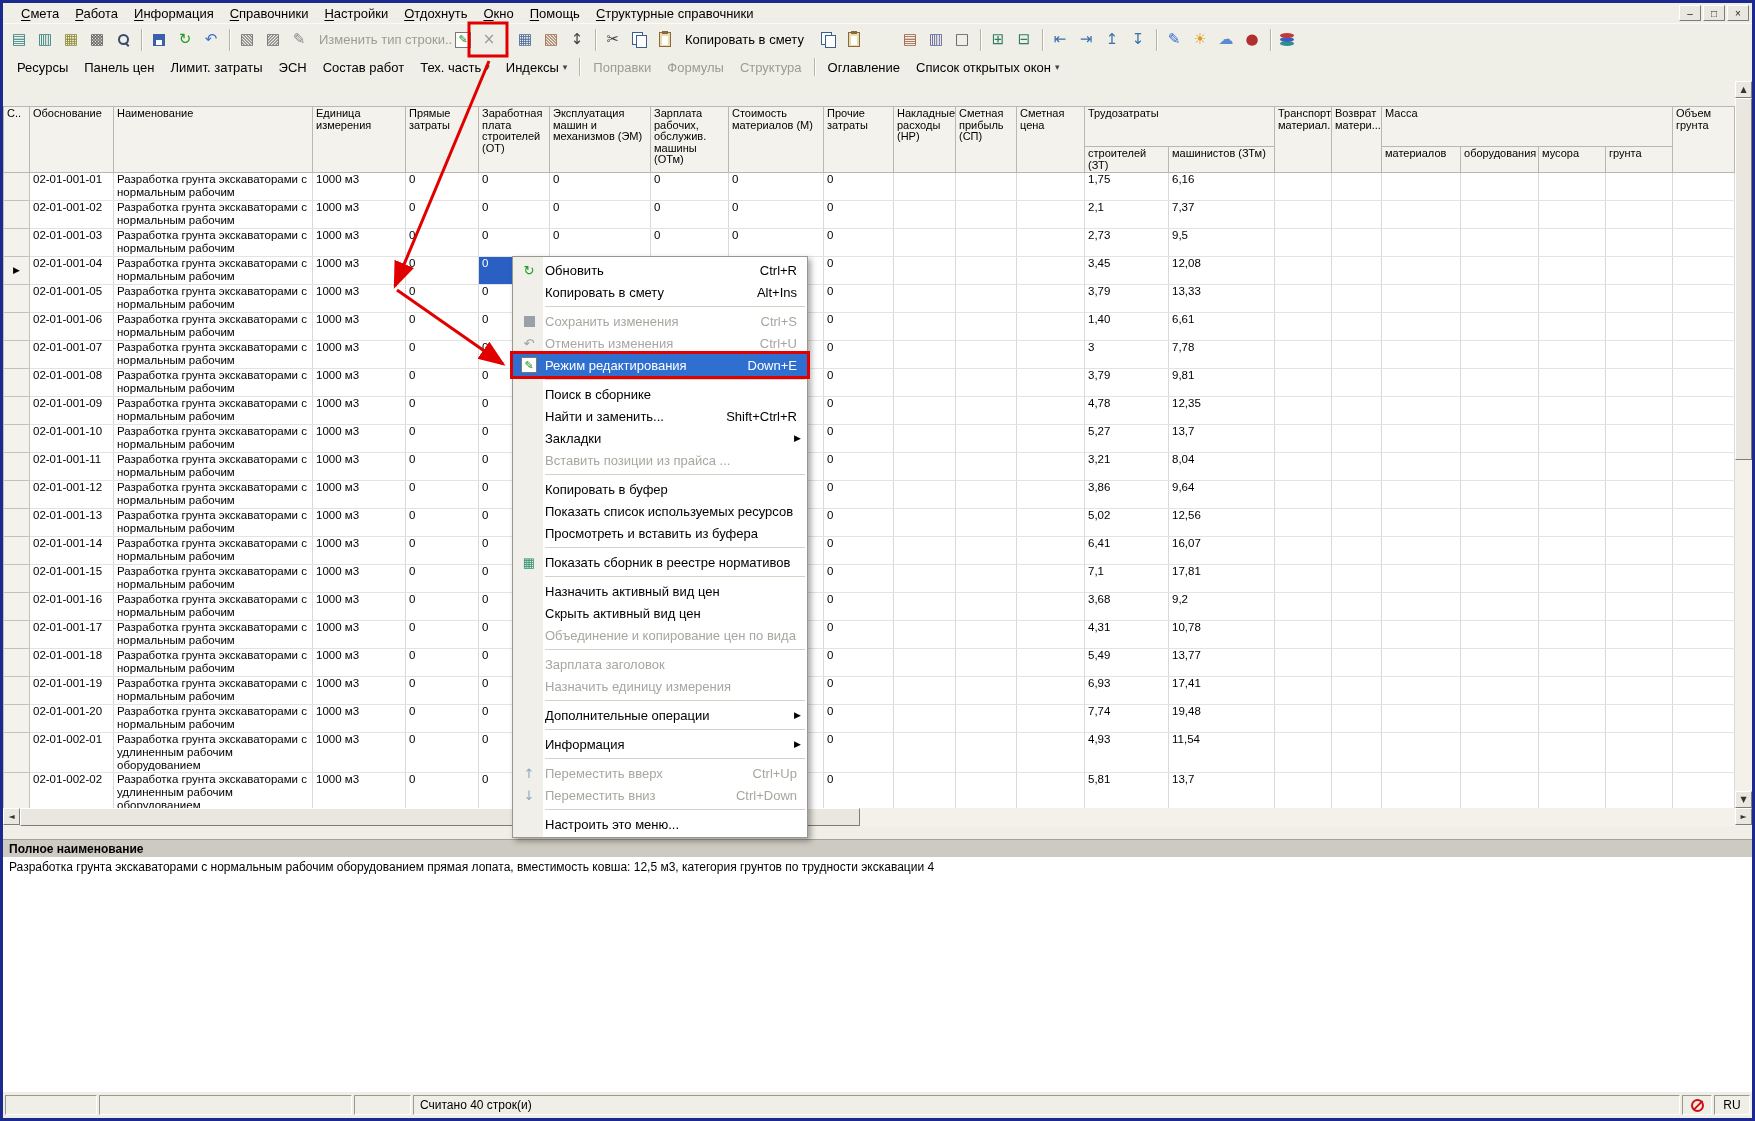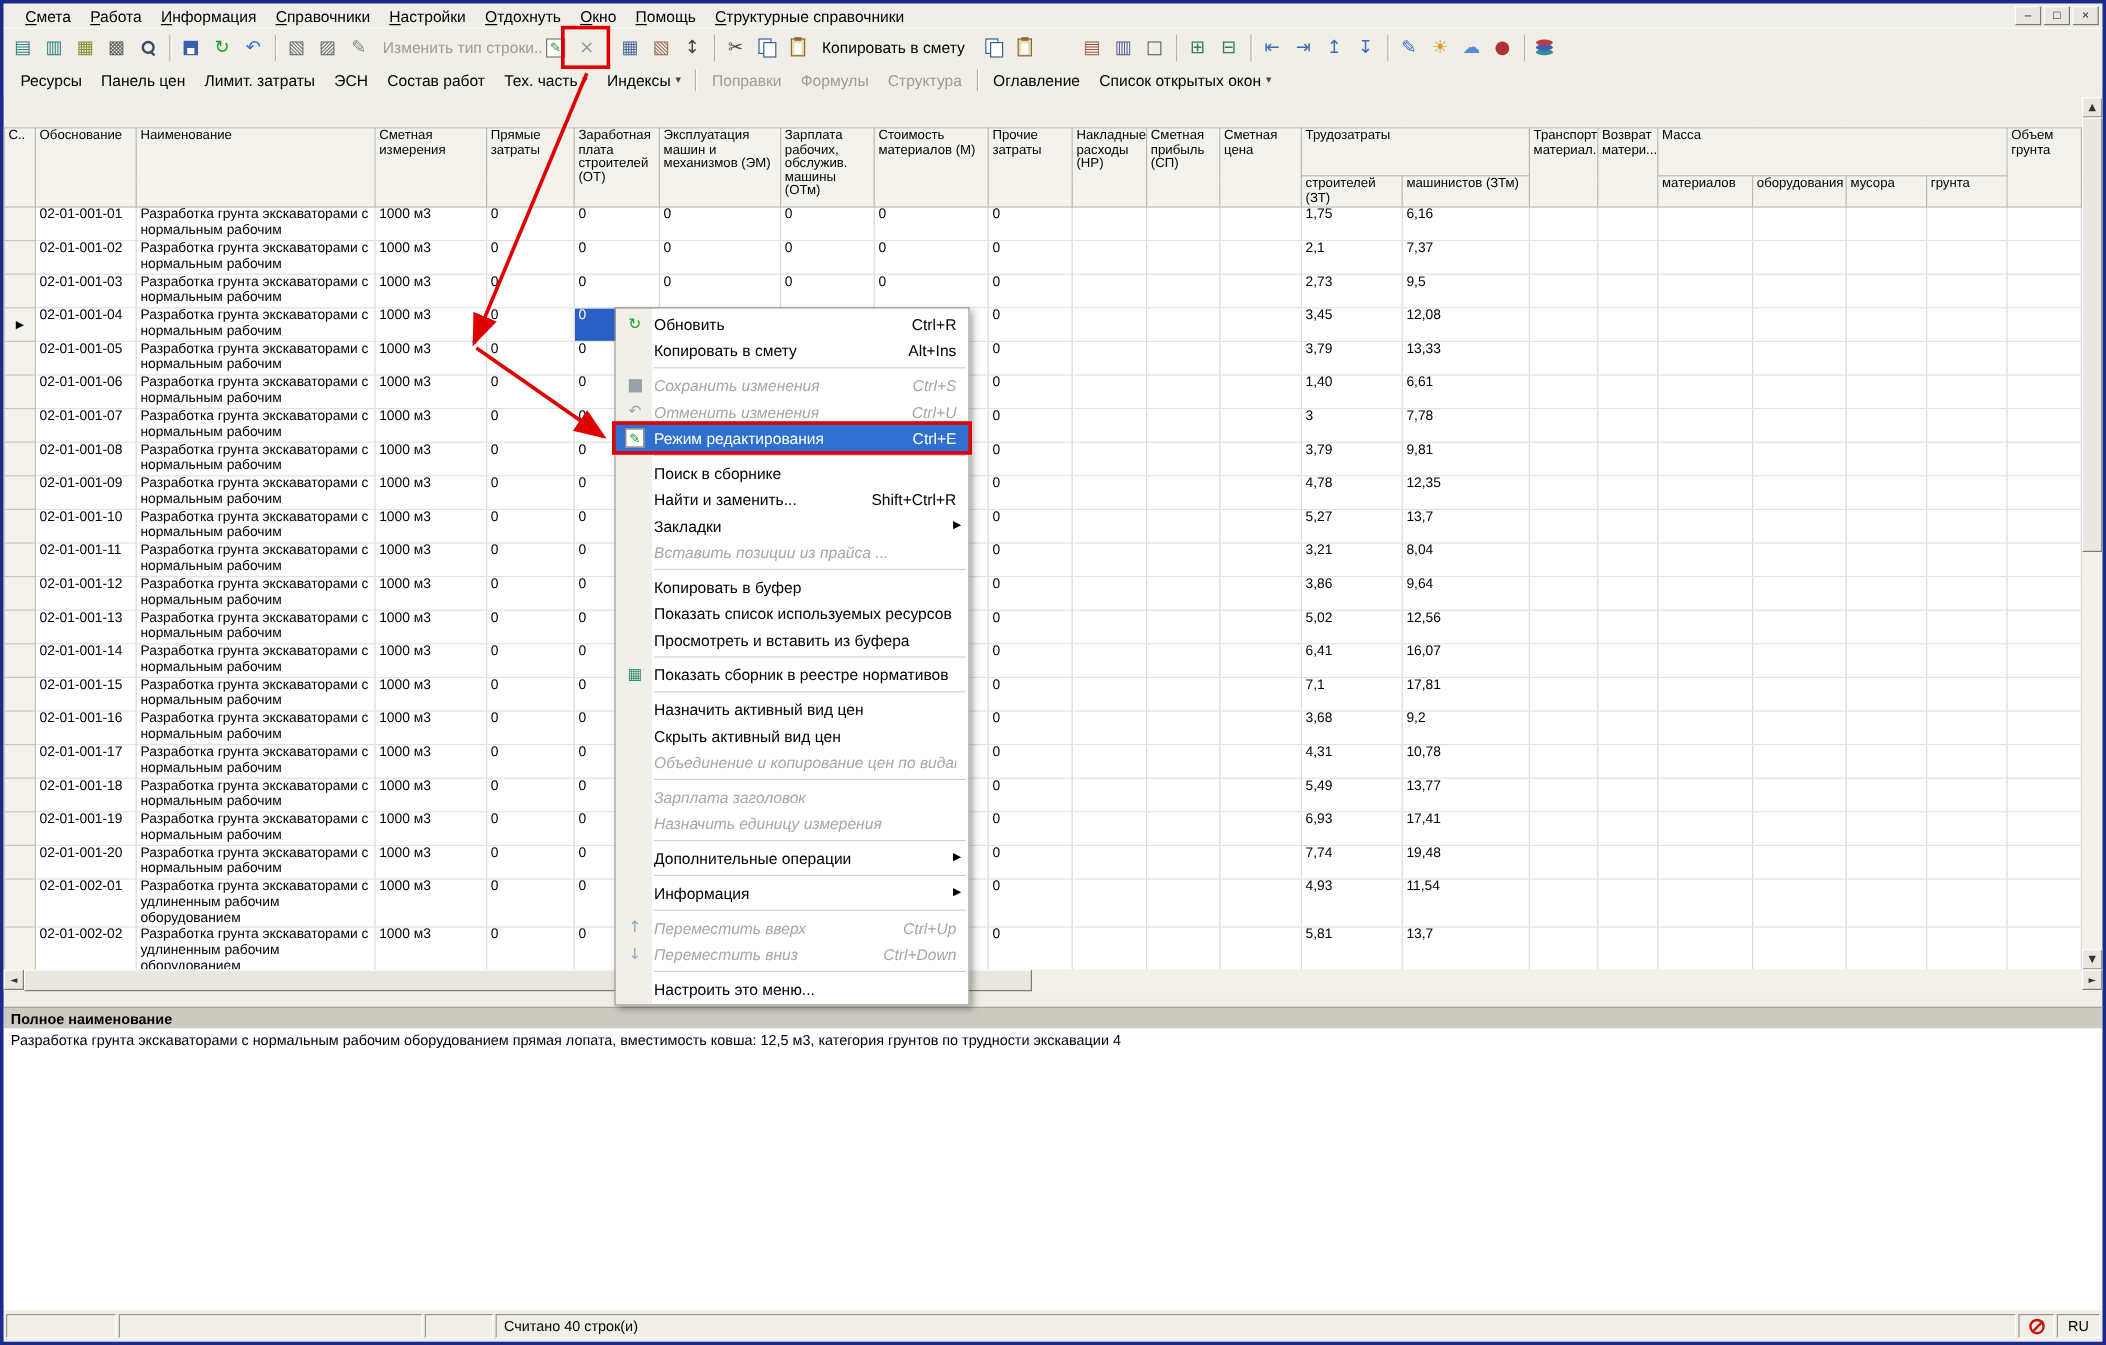--- a/index.html
+++ b/index.html
@@ -81,21 +81,21 @@
               font-size:12px; padding:2px 6px; white-space:nowrap; overflow:hidden; color:#000; }
   .p1 { width:92px; } .p2 { width:253px; } .p3 { width:57px; } .p4 { flex:1; } .p5 { width:30px; display:flex; align-items:center; justify-content:center; } .p6 { width:36px; text-align:center; }
   .no-icon { width:13px; height:13px; border:2px solid #cf1010; border-radius:50%; position:relative; display:inline-block; }
   .no-icon::after { content:""; position:absolute; left:4px; top:-2px; width:2px; height:13px; background:#cf1010; transform:rotate(45deg); }
 
   
   .context-menu { position:absolute; left:509px; top:253px; width:296px; border:1px solid #99968d;
                   background:linear-gradient(90deg,#f0efe9 0,#f0efe9 30px,#fff 30px);
                   box-shadow:3px 3px 6px rgba(0,0,0,0.35); padding:2px 0; z-index:50; font-size:13px; }
   .cm-item { height:22px; display:flex; align-items:center; padding:0 10px 0 4px; color:#000; position:relative; }
-  .cm-item.disabled { color:#a8a6a0;font-style:italic; }
+  .cm-item.disabled { color:#a8a6a0; }
   .cm-item.hl { background:#2f6fd0; color:#fff; }
   .cm-item.annotated { box-shadow:0 0 0 3px #e10000; z-index:2; }
   .cm-icon { width:24px; flex:none; display:flex; align-items:center; justify-content:center; margin-right:4px;
              font-family:"DejaVu Sans", sans-serif; font-size:13px; }
   .cm-label { flex:1; white-space:nowrap; overflow:hidden; }
   .cm-shortcut { margin-left:16px; white-space:nowrap;text-align:right; }
   .cm-sub { position:absolute; right:6px; font-size:9px; font-family:"DejaVu Sans", sans-serif; }
   .cm-sep { height:1px; background:#d6d2c8; margin:3px 2px 3px 32px; }
 
   
@@ -335,21 +335,21 @@
           <col style="width: 78px;">
           <col style="width: 67px;">
           <col style="width: 67px;">
           <col style="width: 62px;">
         </colgroup>
         <thead>
           <tr class="h1">
             <th rowspan="2">С..</th>
             <th rowspan="2">Обоснование</th>
             <th rowspan="2">Наименование</th>
-            <th rowspan="2">Сметная измерения</th>
+            <th rowspan="2">Единица измерения</th>
             <th rowspan="2">Прямые затраты</th>
             <th rowspan="2">Заработная плата строителей (ОТ)</th>
             <th rowspan="2">Эксплуатация машин и механизмов (ЭМ)</th>
             <th rowspan="2">Зарплата рабочих, обслужив. машины (ОТм)</th>
             <th rowspan="2">Стоимость материалов (М)</th>
             <th rowspan="2">Прочие затраты</th>
             <th rowspan="2">Накладные расходы (НР)</th>
             <th rowspan="2">Сметная прибыль (СП)</th>
             <th rowspan="2">Сметная цена</th>
             <th colspan="2">Трудозатраты</th>
@@ -947,21 +947,21 @@
       <div class="cm-item disabled">
         <span class="cm-icon" style="color: rgb(154, 160, 168);">↶</span>
         <span class="cm-label">Отменить изменения</span>
         <span class="cm-shortcut">Ctrl+U</span>
       </div>
       <div class="cm-item hl annotated">
         <span class="cm-icon">
           <span class="ic ic-editbox"></span>
         </span>
         <span class="cm-label">Режим редактирования</span>
-        <span class="cm-shortcut">Ctrl+E</span>
+        <span class="cm-shortcut">Down+E</span>
       </div>
       <div class="cm-sep"></div>
       <div class="cm-item">
         <span class="cm-icon"></span>
         <span class="cm-label">Поиск в сборнике</span>
       </div>
       <div class="cm-item">
         <span class="cm-icon"></span>
         <span class="cm-label">Найти и заменить...</span>
         <span class="cm-shortcut">Shift+Ctrl+R</span>

